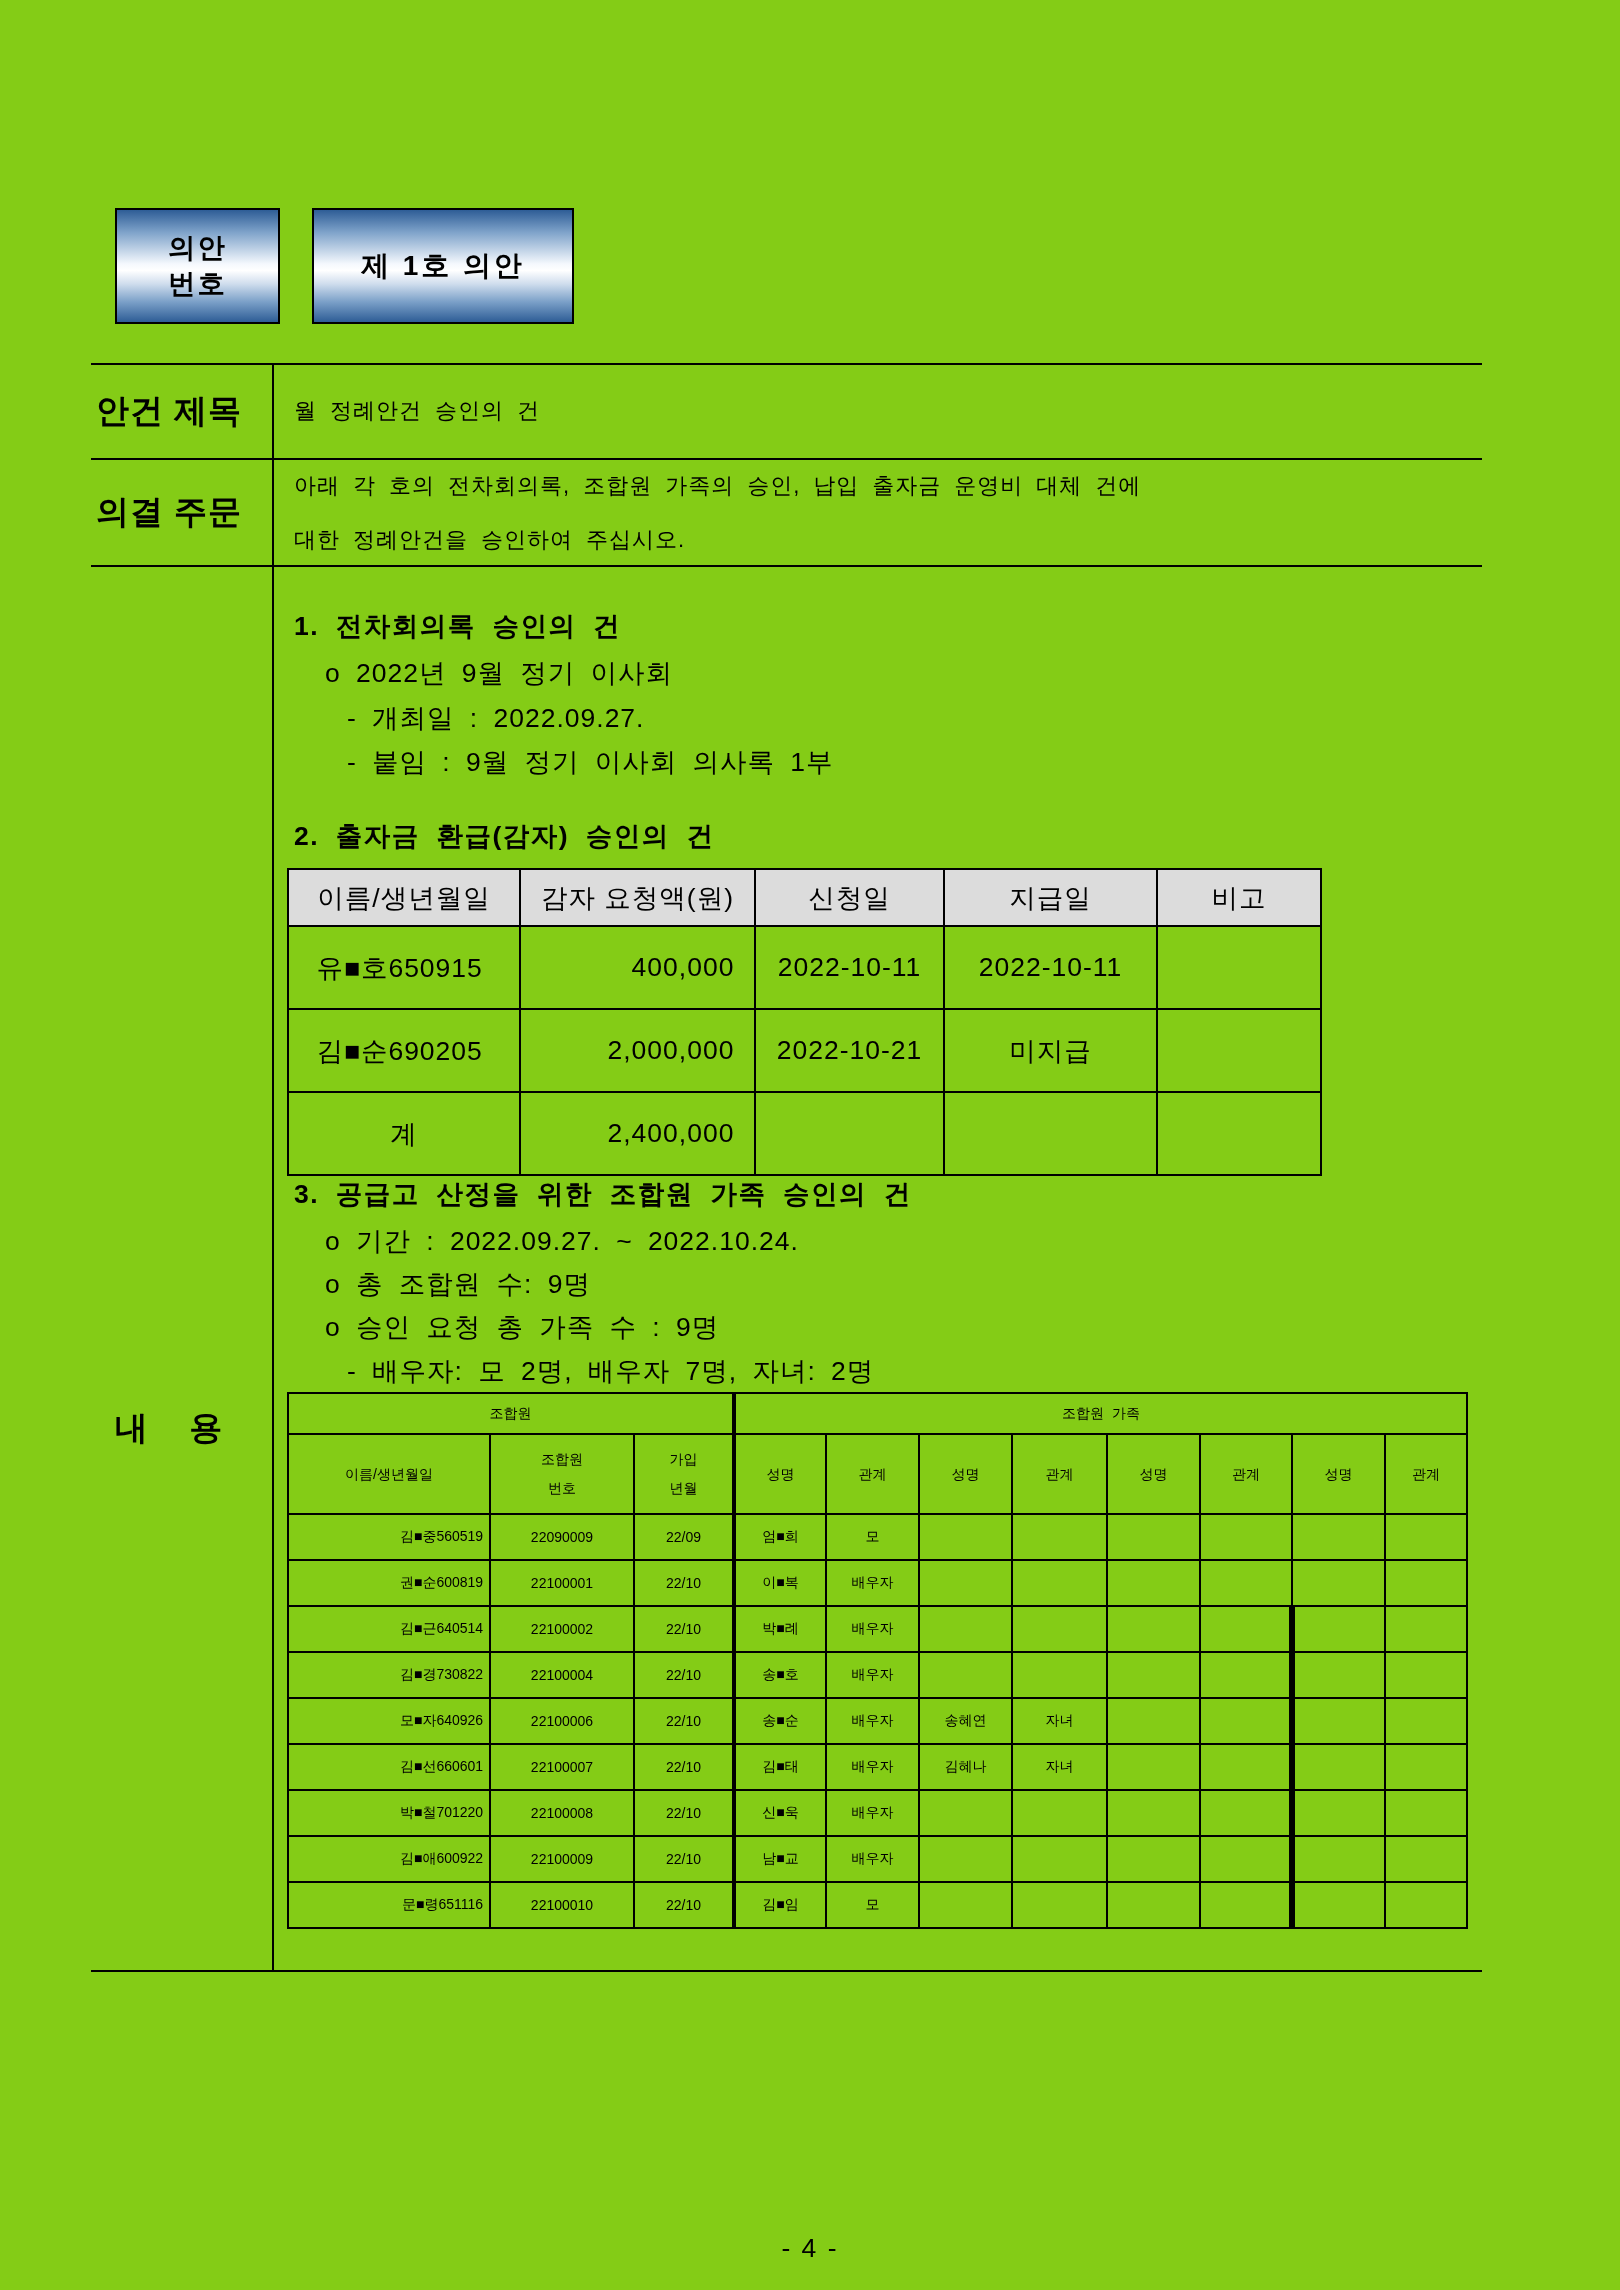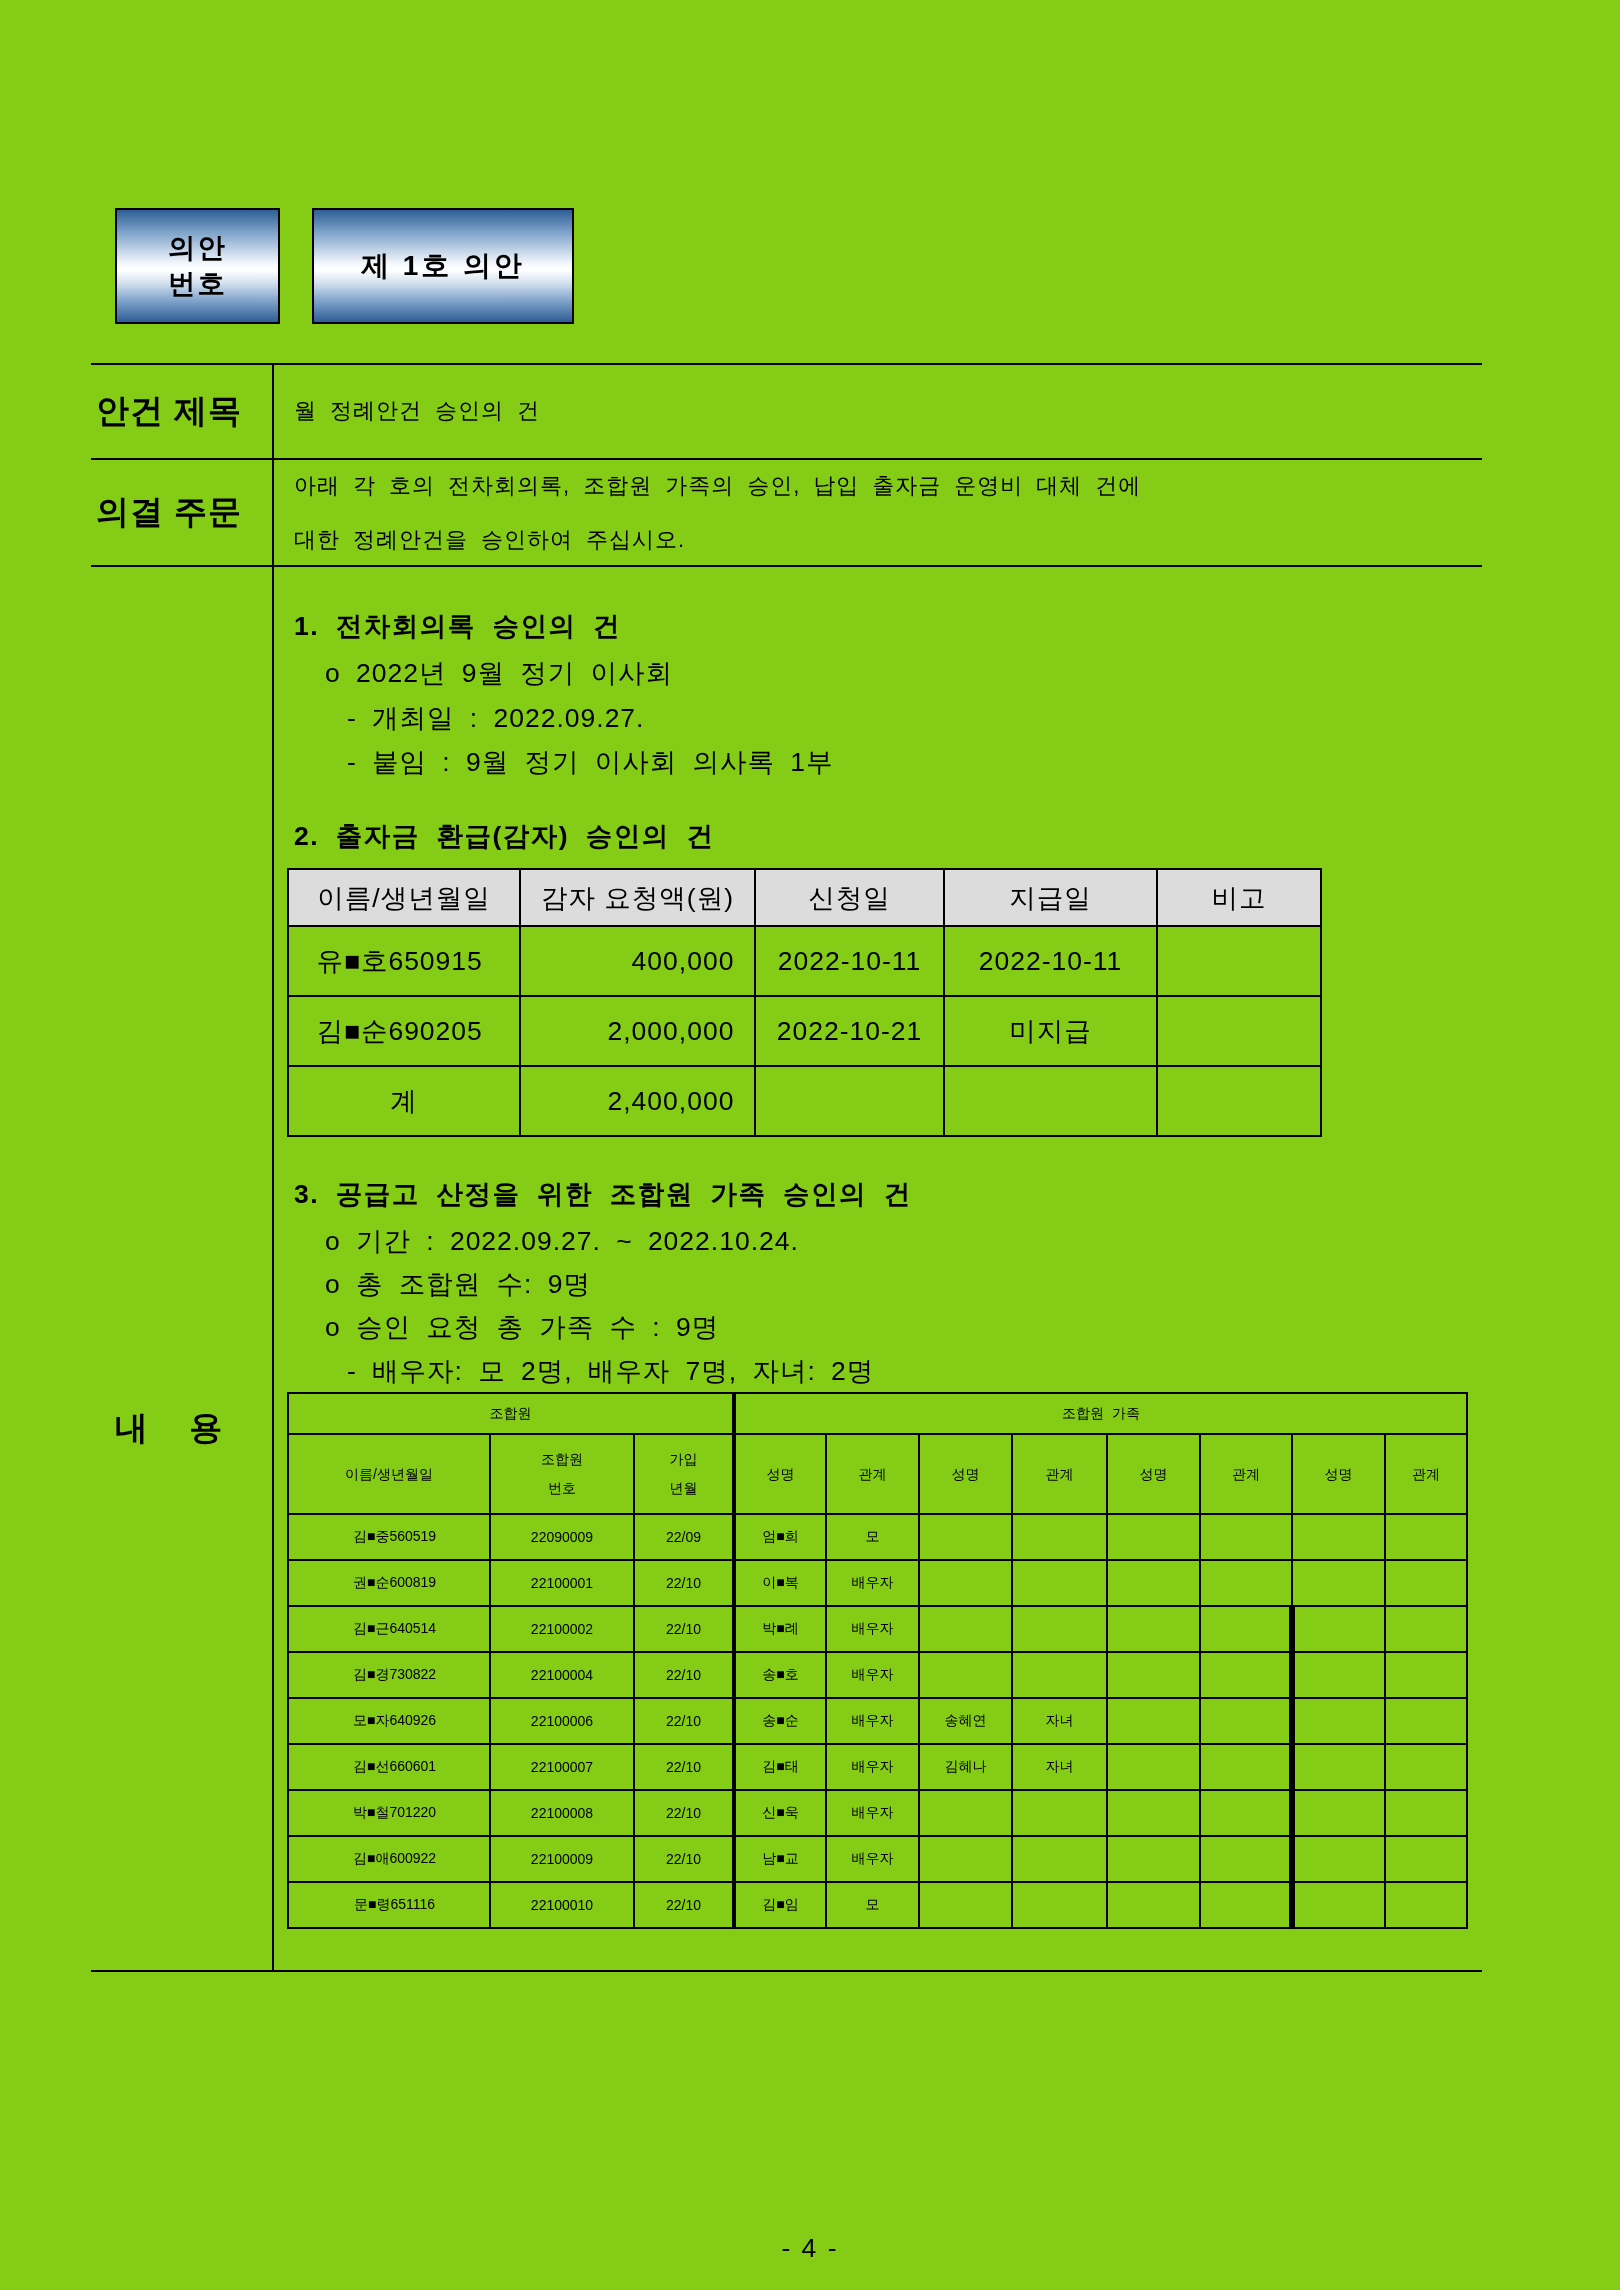--- a/index.html
+++ b/index.html
@@ -30,32 +30,32 @@
   .sec-title{position:absolute;font-size:26.5px;font-weight:bold;letter-spacing:1.5px;word-spacing:7.8px;white-space:pre;}
   .sec-line{position:absolute;font-size:26.5px;letter-spacing:1px;word-spacing:6.9px;white-space:pre;}
 
   
   table{border-collapse:collapse;table-layout:fixed;position:absolute;}
   th,td{border:2px solid #000;padding:0 5.9px;box-sizing:border-box;overflow:hidden;}
 
   .t1{left:287px;top:868px;font-size:26.5px;letter-spacing:1px;}
   .t1 th{background:#dcdcdc;font-weight:normal;text-align:center;white-space:pre;}
   .t1 thead tr{height:57px;}
-  .t1 tbody tr{height:70px;}
+  .t1 tbody tr{height:83px;}
   .t1 td{text-align:center;white-space:pre;}
   .t1 td.tl{text-align:left;padding-left:27.4px;}
   .t1 td.tr{text-align:right;padding-right:19.6px;}
 
   .t2{left:287px;top:1392px;font-size:14px;}
   .t2 th{font-weight:normal;text-align:center;white-space:pre;line-height:29px;}
   .t2 thead tr.gh{height:41px;}
   .t2 thead tr.ch{height:80px;}
   .t2 tbody tr{height:46px;}
   .t2 td{text-align:center;white-space:nowrap;}
-  .t2 td.tl{text-align:center;padding-left:17px;}
+  .t2 td.tl{text-align:right;padding-left:17px;}
   .t2 .gdiv{border-left:4.9px solid #000;}
   .t2 .hbar{border-left:6.9px solid #000;}
 
   .footer{position:absolute;left:0;top:2233px;width:100%;text-align:center;font-size:26.5px;letter-spacing:2px;white-space:pre;}
 </style>
 </head>
 <body>
 
 <div class="page">
 

